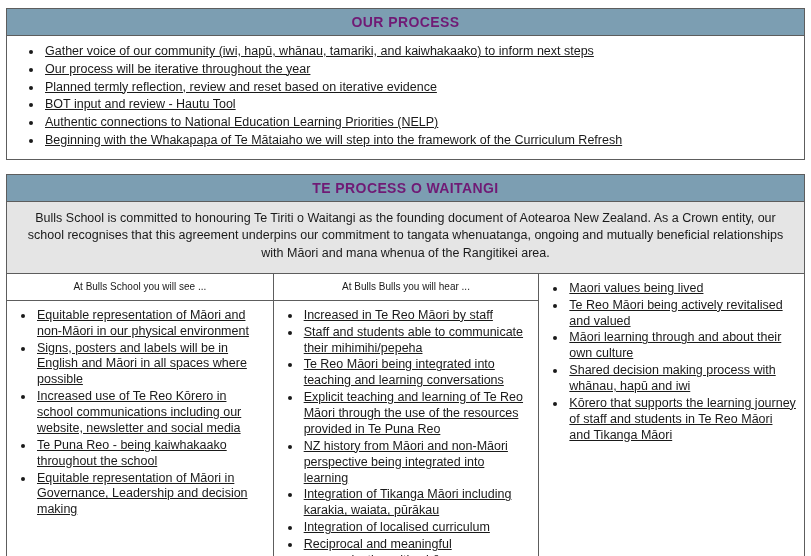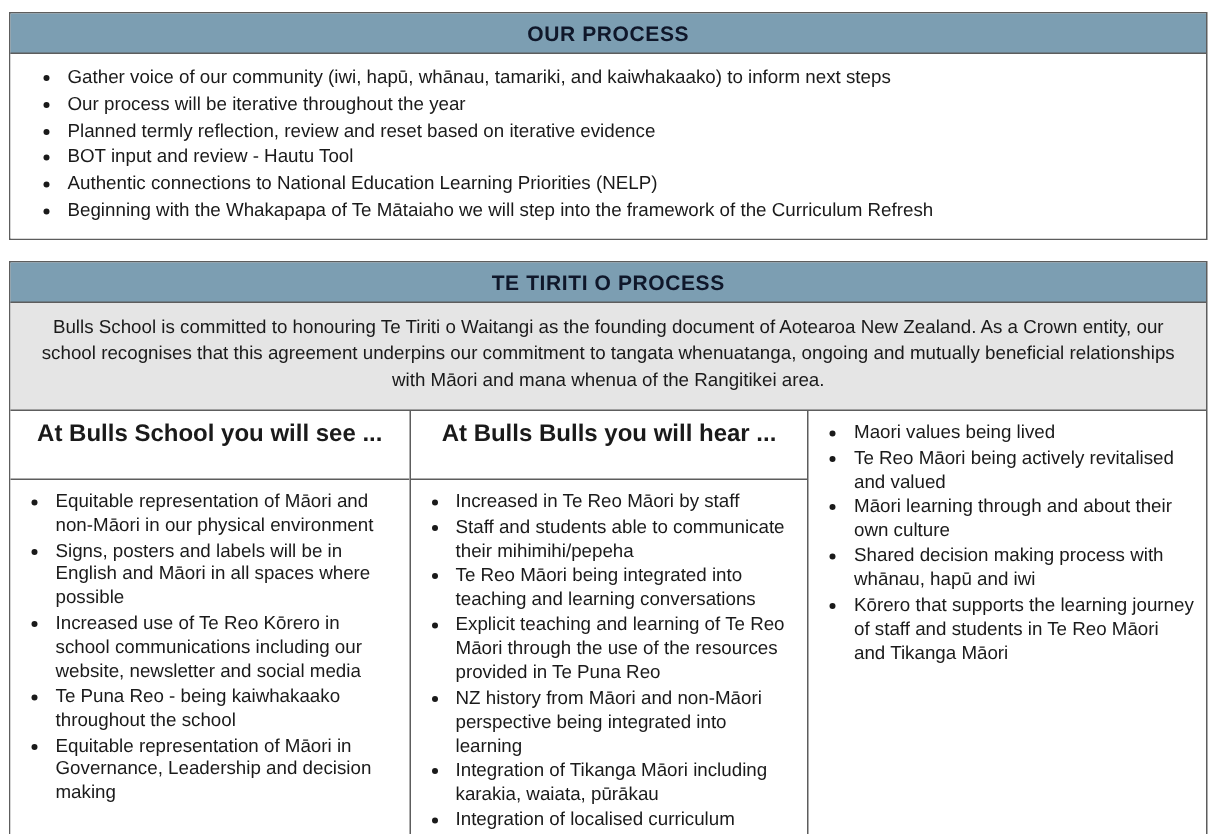--- a/index.html
+++ b/index.html
@@ -29,31 +29,32 @@
     box-sizing: border-box;
   }
   .band {
     background: #7c9eb2;
     border-bottom: 1px solid #5d5d5d;
     text-align: center;
     font-weight: bold;
     font-size: 14px;
     letter-spacing: 0.4px;
     padding: 5px 4px 5px 4px;
-    color: #0f172a;
+    color: #701a75;
   }
   .body-cell {
     background: #ffffff;
     padding: 6px 10px 8px 10px;
   }
 
   ul.doc-list {
     margin: 0;
     padding: 0 0 0 26px;
     list-style: disc;
+    text-decoration: underline;
   }
   ul.doc-list > li {
     margin: 0 0 1px 0;
     line-height: 1.30;
     padding-left: 2px;
   }
 
   
   #our-process {
     margin-bottom: 14px;
@@ -81,24 +82,23 @@
   .tt-col {
     box-sizing: border-box;
     background: #ffffff;
     flex: 1 1 33.33%;
   }
   .tt-col + .tt-col {
     border-left: 1px solid #5d5d5d;
   }
   .tt-col-head {
     text-align: center;
-    padding: 7px 6px 20px 6px;
+    padding: 7px 6px 8px 6px;
     border-bottom: 1px solid #5d5d5d;
-    font-size: 16px;
-    font-weight: bold;
+    font-size: 10px;
   }
   .tt-col-body {
     padding: 7px 8px 10px 4px;
   }
   .tt-col-body ul.doc-list {
     padding-left: 24px;
   }
   .tt-col-body ul.doc-list > li {
     margin-bottom: 1px;
     line-height: 1.27;
@@ -117,21 +117,21 @@
         <li>Our process will be iterative throughout the year</li>
         <li>Planned termly reflection, review and reset based on iterative evidence</li>
         <li>BOT input and review - Hautu Tool</li>
         <li>Authentic connections to National Education Learning Priorities (NELP)</li>
         <li>Beginning with the Whakapapa of Te Mātaiaho we will step into the framework of the Curriculum Refresh</li>
       </ul>
     </div>
   </div>
 
   <div class="block" id="te-tiriti">
-    <div class="band">TE TIRITI O PROCESS</div>
+    <div class="band">TE PROCESS O WAITANGI</div>
     <div class="intro">Bulls School is committed to honouring Te Tiriti o Waitangi as the founding document of Aotearoa New Zealand. As a Crown entity, our school recognises that this agreement underpins our commitment to tangata whenuatanga, ongoing and mutually beneficial relationships with Māori and mana whenua of the Rangitikei area.</div>
 
     <div class="tt-columns">
 
       <div class="tt-col">
         <div class="tt-col-head">At Bulls School you will see ...</div>
         <div class="tt-col-body">
           <ul class="doc-list">
             <li>Equitable representation of Māori and non-Māori in our physical environment</li>
             <li>Signs, posters and labels will be in English and Māori in all spaces where possible</li>

